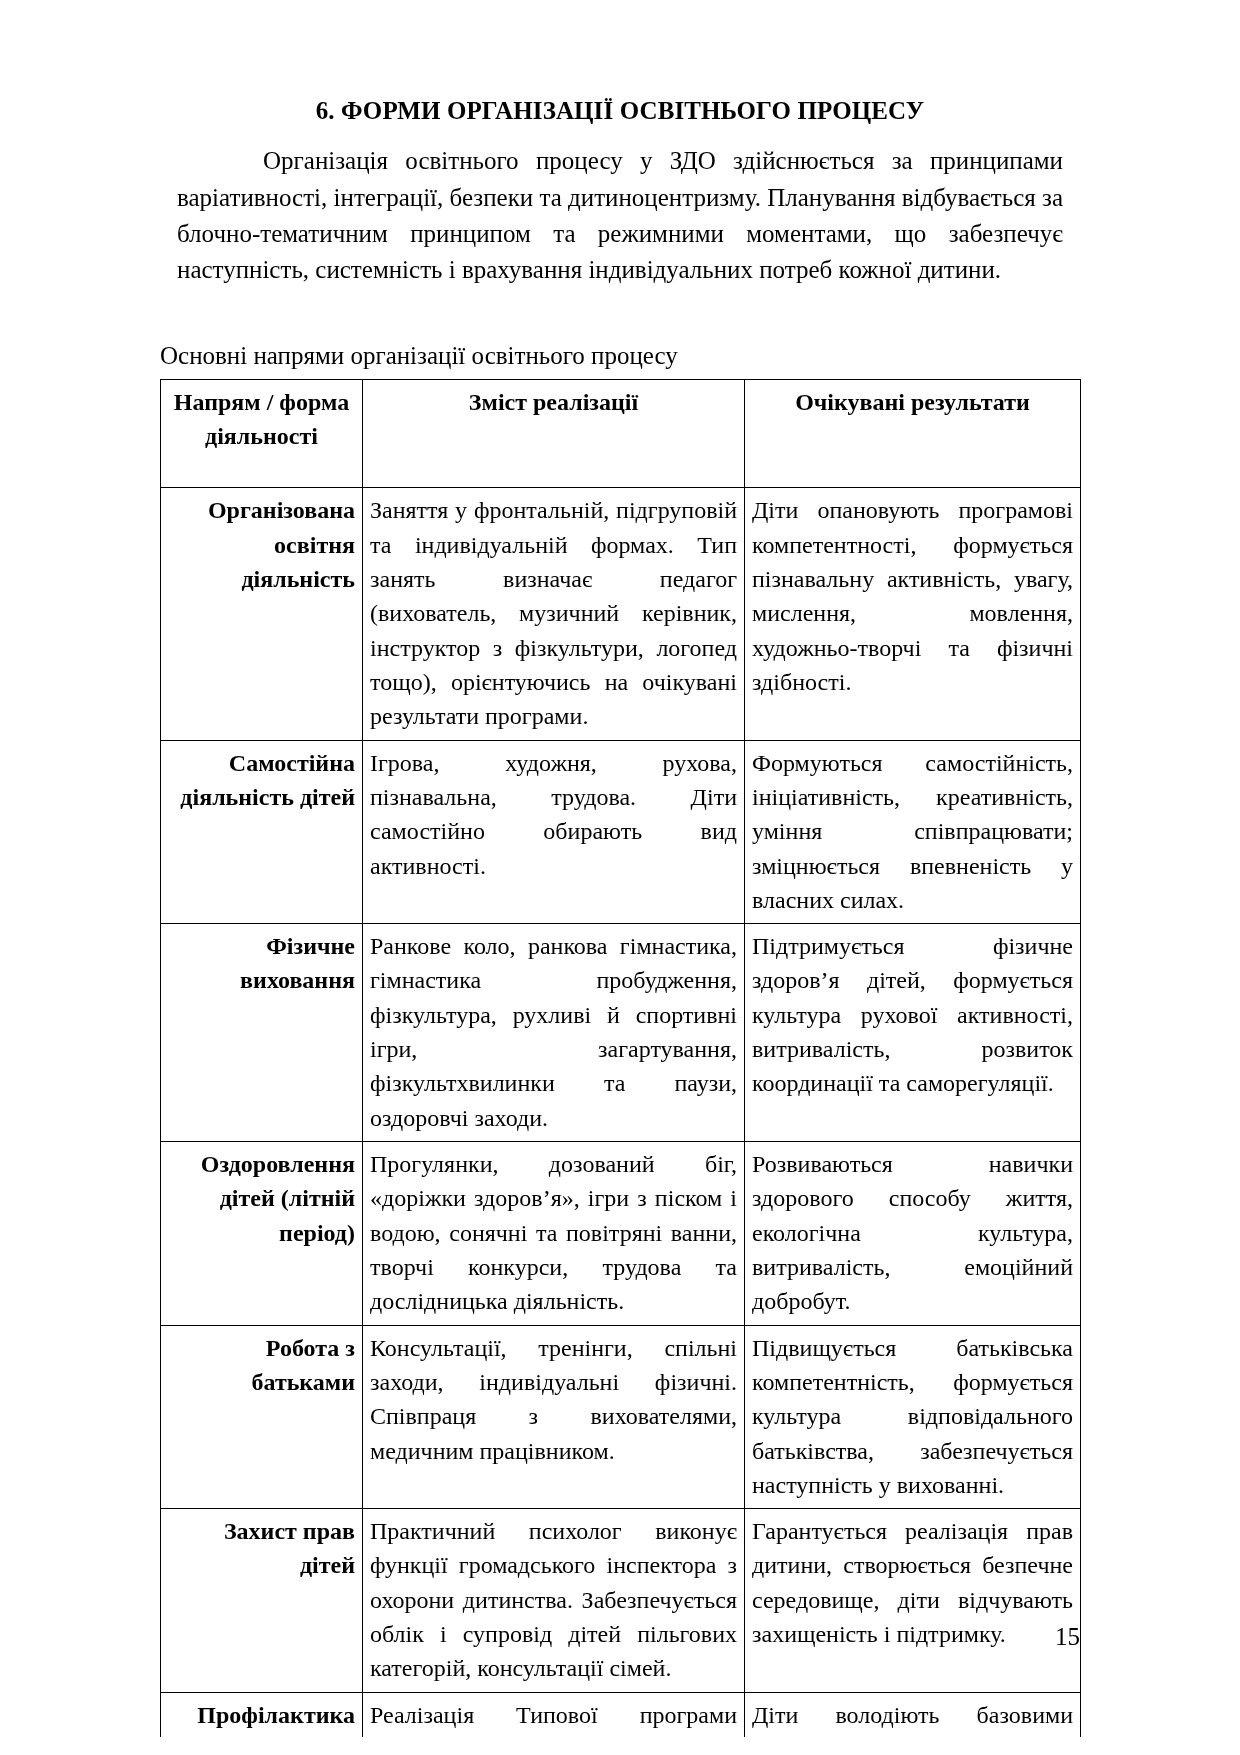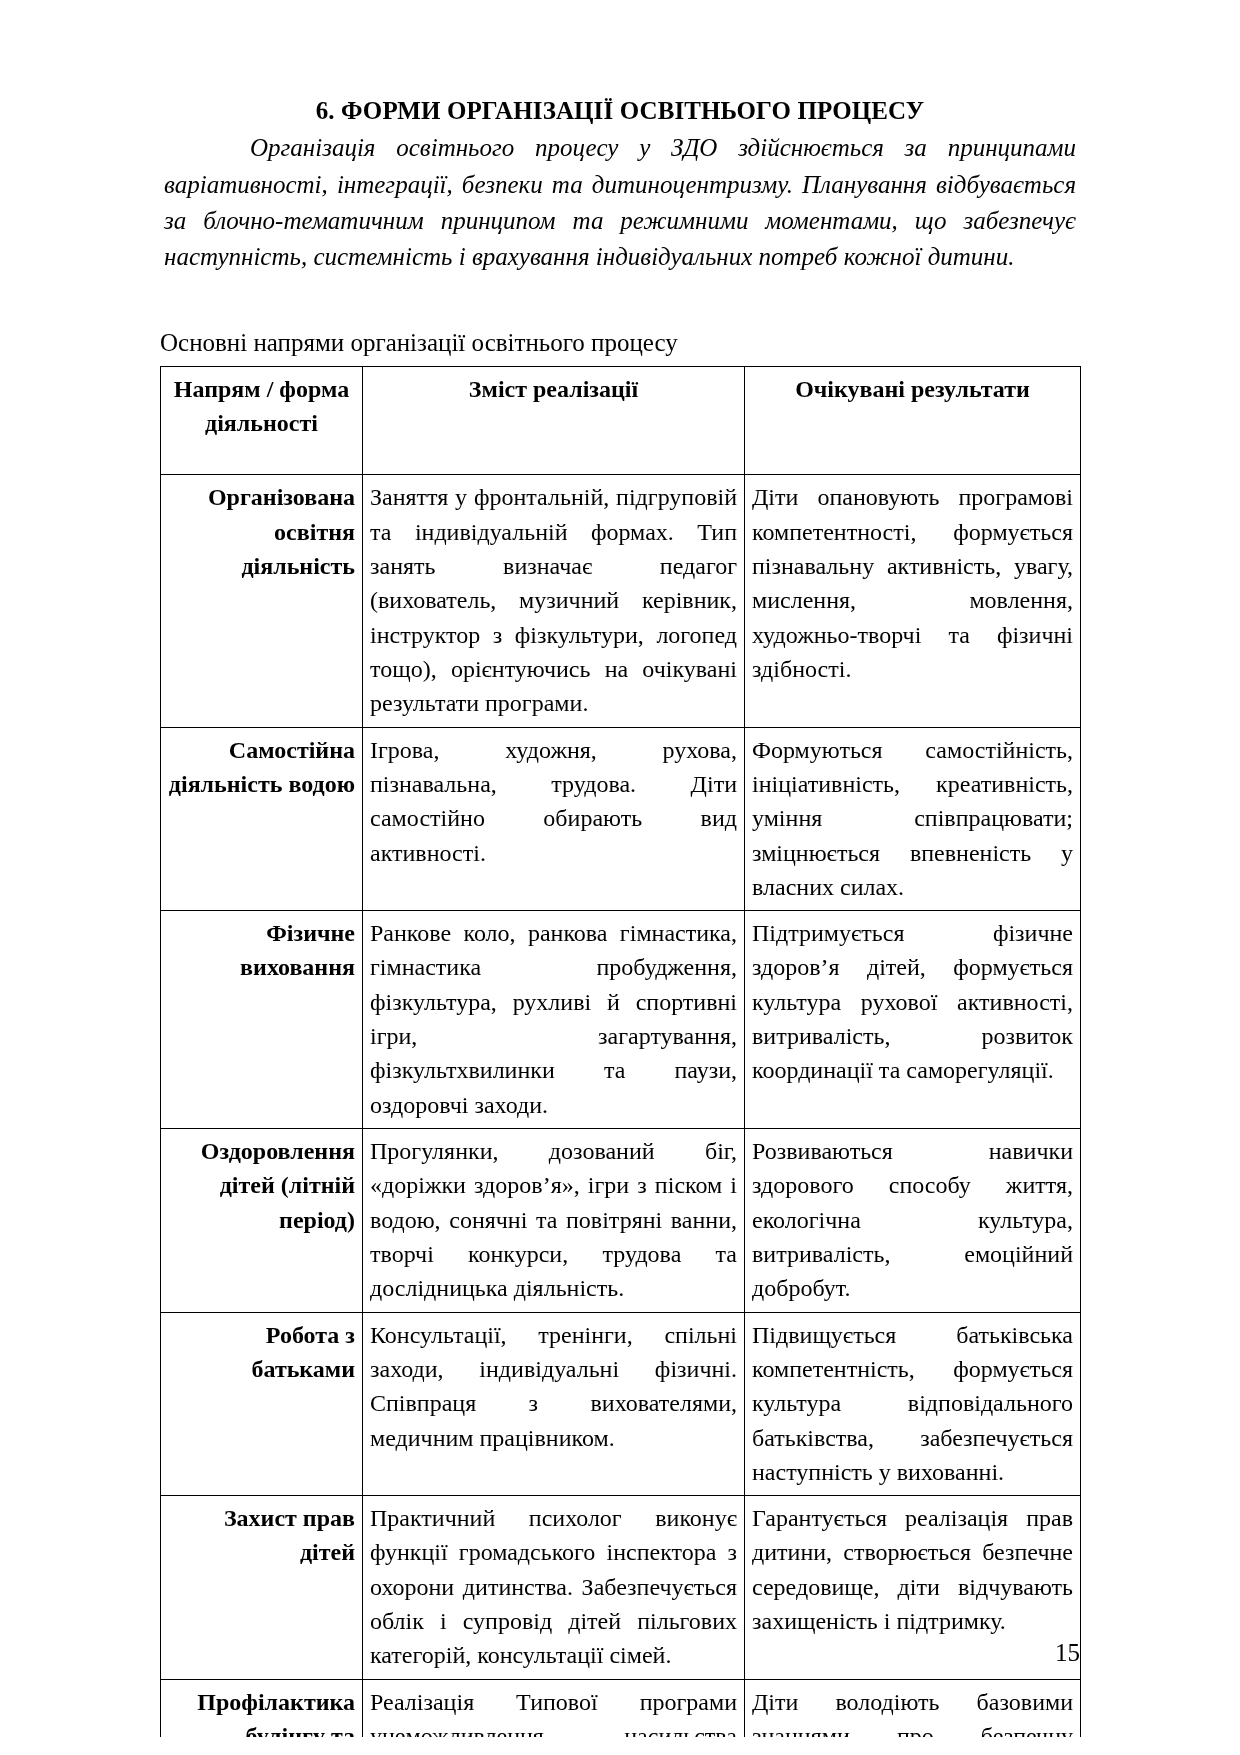--- a/index.html
+++ b/index.html
@@ -24,23 +24,22 @@
     font-size: 25px;
     line-height: 1.25;
     margin: 0 0 2px 0;
     letter-spacing: 0.1px;
   }
   .body-para {
     font-size: 25px;
     line-height: 1.45;
     text-align: justify;
     text-indent: 86px;
-    margin: 4px;
+    margin: 17px;
     hyphens: none;
-    font-style: italic;
   }
   .table-caption {
     text-align: left;
     font-size: 25px;
     line-height: 1.3;
     margin: 52px 0 6px 0;
   }
   table.main-table {
     border-collapse: collapse;
     width: 100%;
@@ -68,21 +67,21 @@
     hyphens: none;
   }
   td.col-body {
     text-align: justify;
     text-align-last: left;
     hyphens: none;
   }
   .page-number {
     position: absolute;
     right: 160px;
-    bottom: 72px;
+    bottom: 88px;
     font-size: 25px;
     line-height: 1;
   }
 </style>
 </head>
 <body>
 
 <div class="page">
 
   <h1 class="section-heading">6. ФОРМИ ОРГАНІЗАЦІЇ ОСВІТНЬОГО ПРОЦЕСУ</h1>
@@ -104,21 +103,21 @@
         <th>Очікувані результати</th>
       </tr>
     </thead>
     <tbody>
       <tr>
         <td class="col-name">Організована освітня діяльність</td>
         <td class="col-body">Заняття у фронтальній, підгруповій та індивідуальній формах. Тип занять визначає педагог (вихователь, музичний керівник, інструктор з фізкультури, логопед тощо), орієнтуючись на очікувані результати програми.</td>
         <td class="col-body">Діти опановують програмові компетентності, формується пізнавальну активність, увагу, мислення, мовлення, художньо-творчі та фізичні здібності.</td>
       </tr>
       <tr>
-        <td class="col-name">Самостійна діяльність водою</td>
+        <td class="col-name">Самостійна діяльність дітей</td>
         <td class="col-body">Ігрова, художня, рухова, пізнавальна, трудова. Діти самостійно обирають вид активності.</td>
         <td class="col-body">Формуються самостійність, ініціативність, креативність, уміння співпрацювати; зміцнюється впевненість у власних силах.</td>
       </tr>
       <tr>
         <td class="col-name">Фізичне виховання</td>
         <td class="col-body">Ранкове коло, ранкова гімнастика, гімнастика пробудження, фізкультура, рухливі й спортивні ігри, загартування, фізкультхвилинки та паузи, оздоровчі заходи.</td>
         <td class="col-body">Підтримується фізичне здоров’я дітей, формується культура рухової активності, витривалість, розвиток координації та саморегуляції.</td>
       </tr>
       <tr>
         <td class="col-name">Оздоровлення дітей (літній період)</td>

